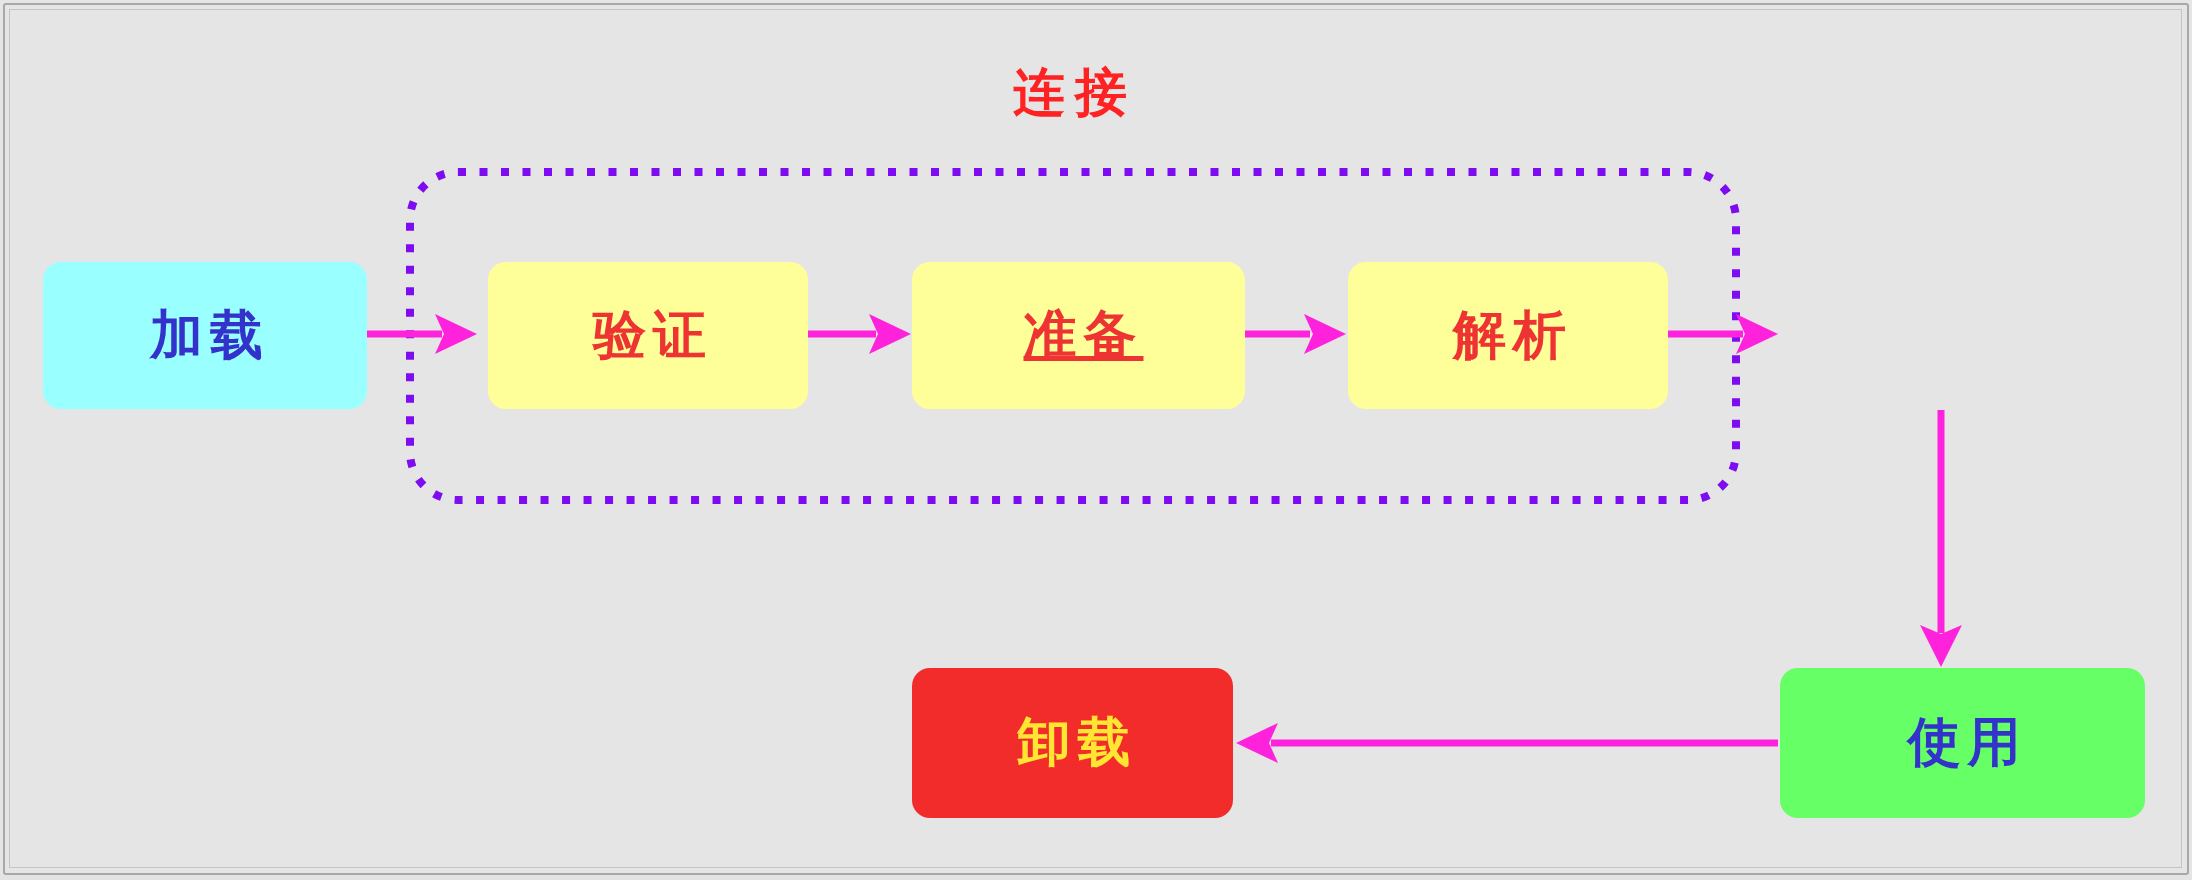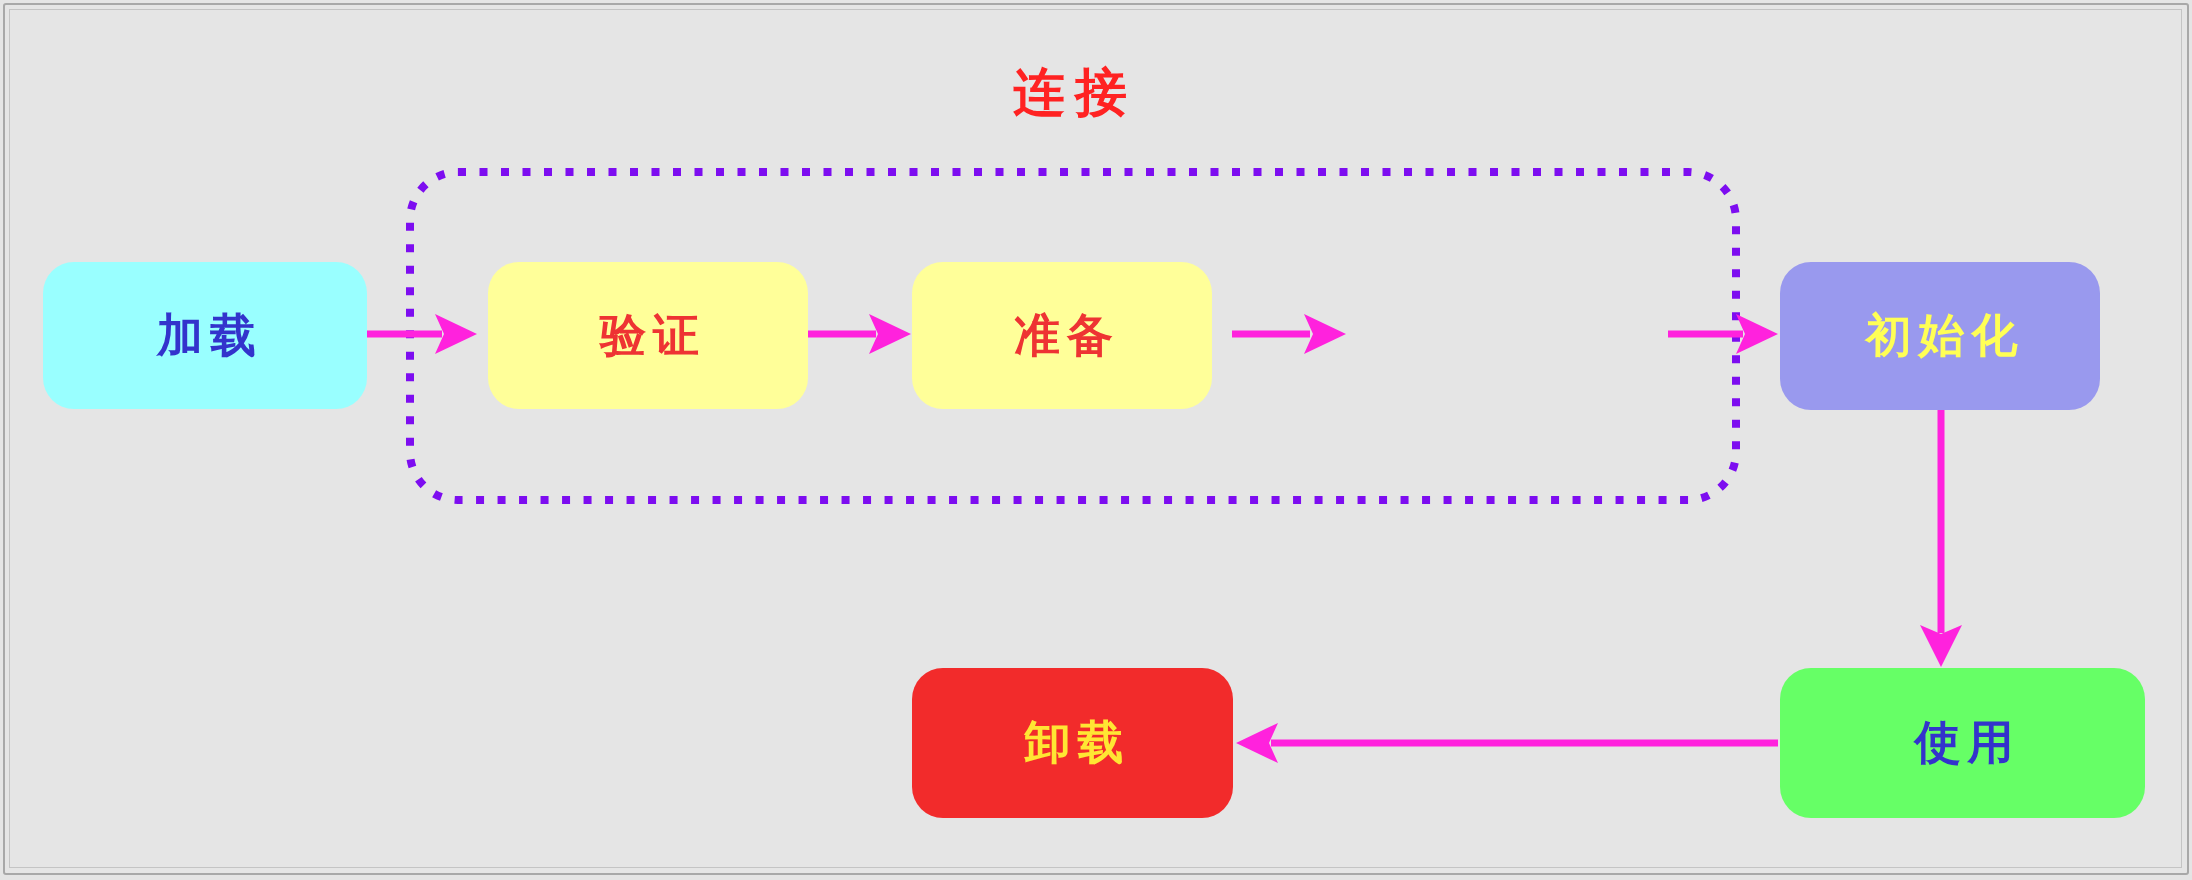--- a/index.html
+++ b/index.html
@@ -44,34 +44,34 @@
     top: 58px;
     width: 300px;
     text-align: center;
     font-size: 52px;
     font-weight: 700;
     letter-spacing: 10px;
     white-space: nowrap;
   }
   .node {
     position: absolute;
-    border-radius: 31px;
+    border-radius: 18px;
     display: flex;
     align-items: center;
     justify-content: center;
-    font-size: 46px;
+    font-size: 53px;
     font-weight: 700;
     letter-spacing: 7px;
     padding-left: 10px; 
     box-sizing: border-box;
     white-space: nowrap;
   }
   .node-load       { left: 43px;   top: 262px; width: 324px; height: 147px; }
   .node-verify     { left: 488px;  top: 262px; width: 320px; height: 147px; }
-  .node-prepare    { left: 912px;  top: 262px; width: 300px; height: 147px; }
+  .node-prepare    { left: 912px;  top: 262px; width: 333px; height: 147px; text-decoration: underline; }
   .node-resolve    { left: 1348px; top: 262px; width: 320px; height: 147px; }
   .node-initialize { left: 1780px; top: 262px; width: 320px; height: 148px; }
   .node-use        { left: 1780px; top: 668px; width: 365px; height: 150px; }
   .node-unload     { left: 912px;  top: 668px; width: 321px; height: 150px; }
   .arrow-shaft { stroke-width: 7px; fill: none; }
   .group-border { fill: none; stroke-width: 8px; stroke-dasharray: 8 13.5; }
 </style>
 </head>
 <body>
 
@@ -117,20 +117,20 @@
   </svg>
 
   <div class="diagram-title" style="color: rgb(255, 34, 34);">连接</div>
 
   <div class="node node-load" style="background-color: rgb(153, 255, 255); color: rgb(51, 51, 204);">加载</div>
 
   <div class="node node-verify" style="background-color: rgb(255, 255, 153); color: rgb(238, 51, 51);">验证</div>
 
   <div class="node node-prepare" style="background-color: rgb(255, 255, 153); color: rgb(238, 51, 51);">准备</div>
 
+  <div class="node node-resolve" style="background-color: rgb(255, 255, 153); color: rgb(238, 51, 51);">解析</div>
 
-  <div class="node node-initialize" style="background-color: rgb(153, 153, 238); color: rgb(255, 255, 85);">初始化</div>
 
   <div class="node node-use" style="background-color: rgb(102, 255, 102); color: rgb(51, 51, 204);">使用</div>
 
   <div class="node node-unload" style="background-color: rgb(242, 43, 43); color: rgb(255, 230, 51);">卸载</div>
 
 </div>
 
 </body></html>

